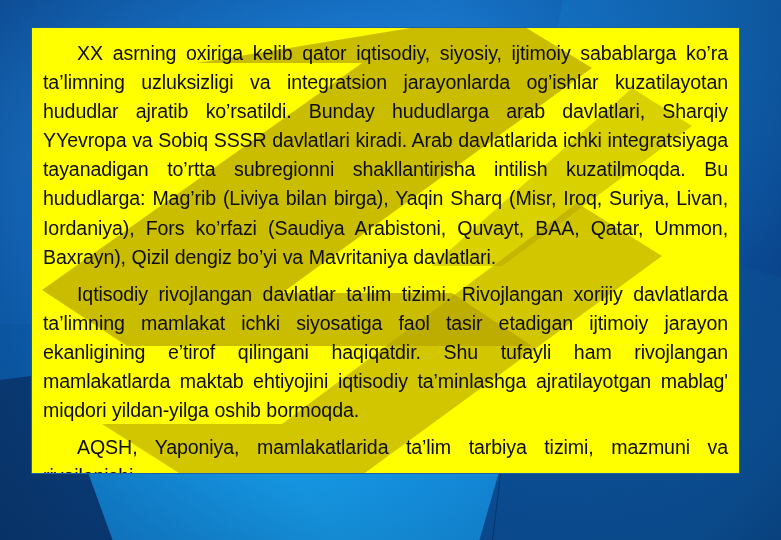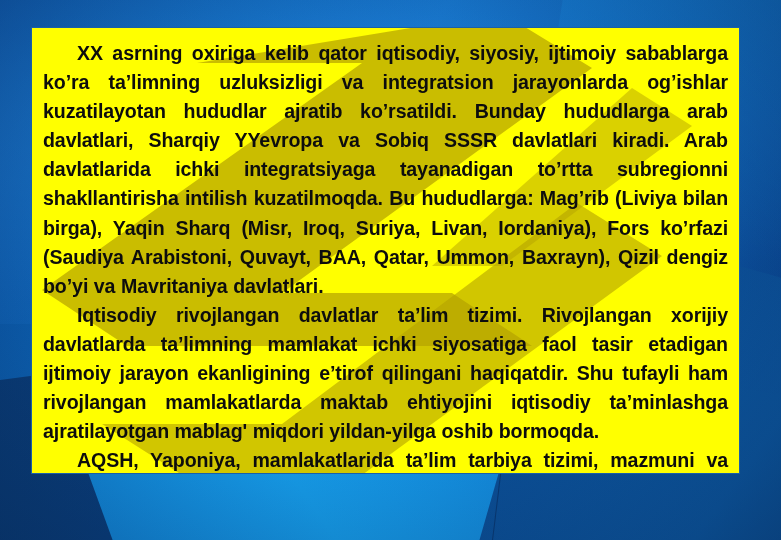--- a/index.html
+++ b/index.html
@@ -126,29 +126,29 @@
   .text-body {
     position: relative;
     z-index: 2;
     padding: 11px 11px 0 11px;
     box-sizing: border-box;
   }
   .para {
     margin: 0;
     text-align: justify;
     text-justify: inter-word;
-    font-weight: bold;
+    font-weight: normal;
     font-size: 19.6px;
     line-height: 29.1px;
     color: #0d0d0d;
     letter-spacing: -0.1px;
     text-indent: 34px;
     word-spacing: 0.2px;
   }
-  .para + .para { margin-top: 0; }
+  .para + .para { margin-top: 8px; }
 </style>
 </head>
 <body>
 
 <div class="slide">
 
   <div class="bg-base"></div>
   <div class="bg-glow-top"></div>
   <div class="bg-shard-a"></div>
   <div class="bg-shard-b"></div>

